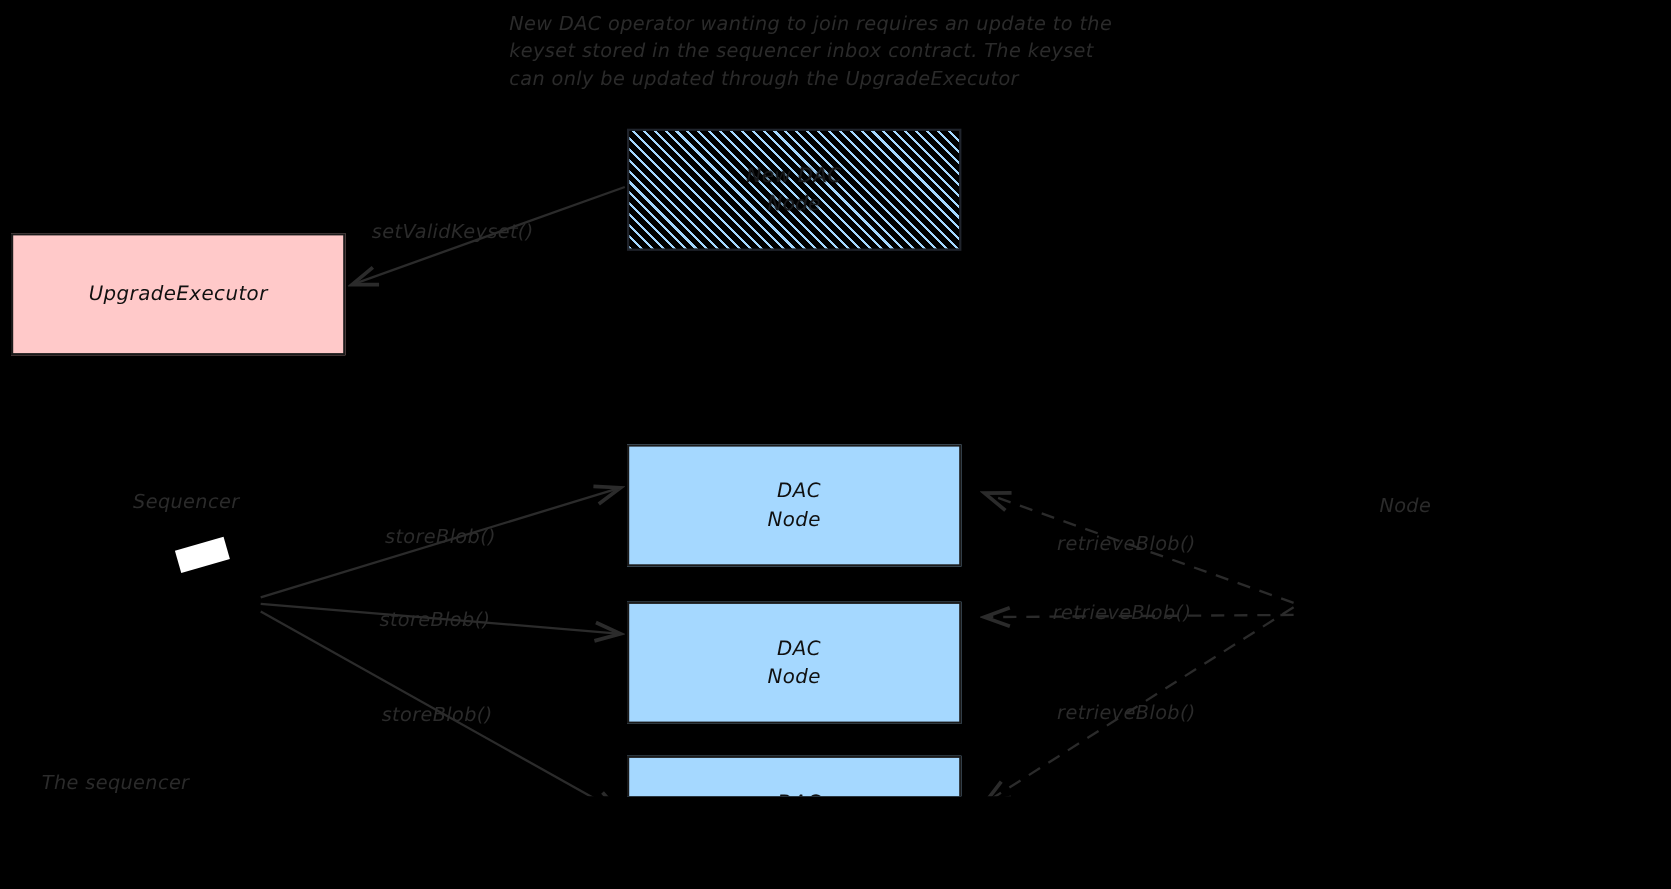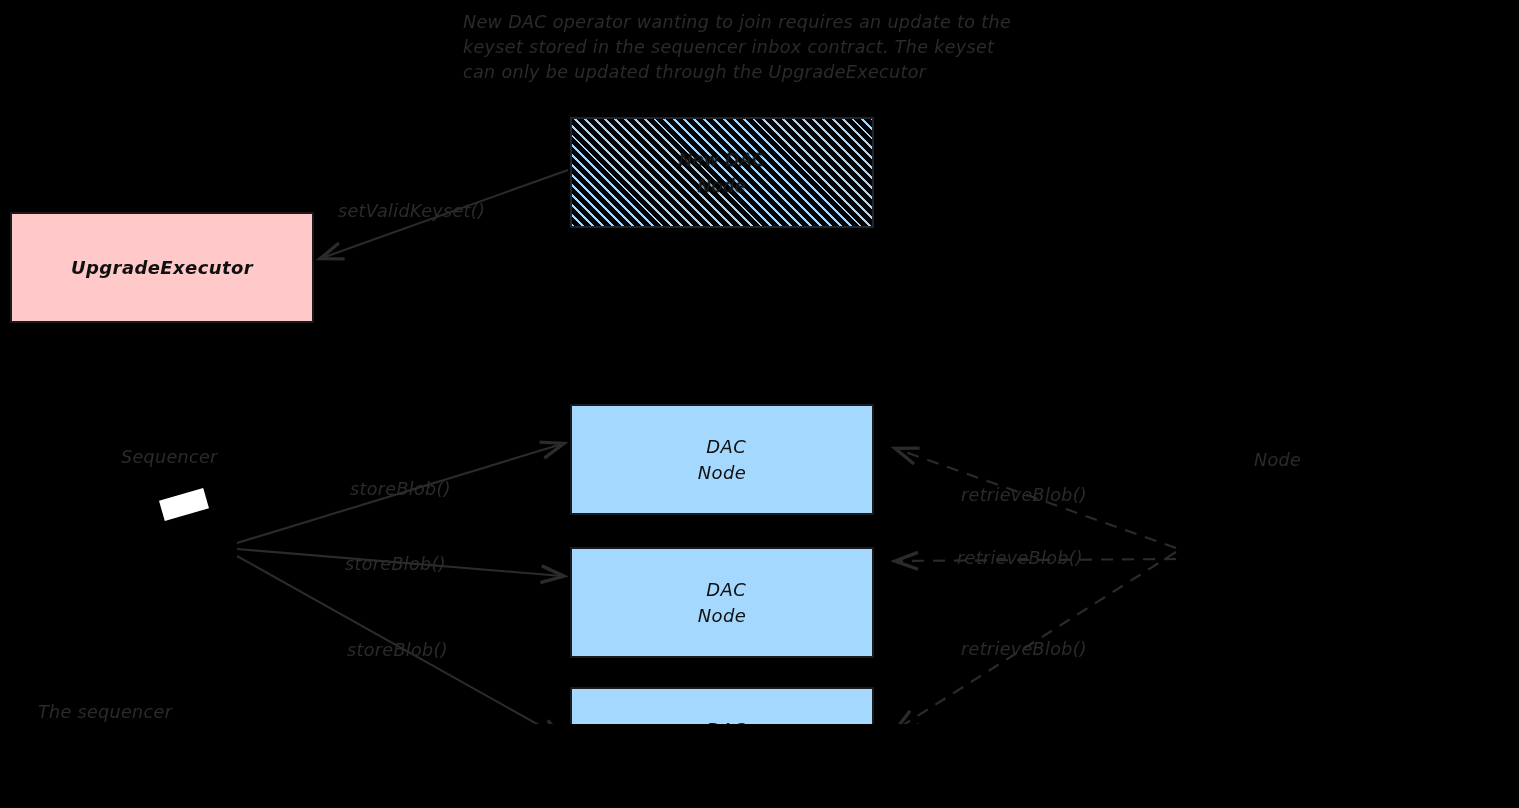--- a/index.html
+++ b/index.html
@@ -121,21 +121,21 @@
 
   <div class="note" style="left:463px; top:10px; width:640px;">New DAC operator wanting to join requires an update to the
 keyset stored in the sequencer inbox contract. The keyset
 can only be updated through the UpgradeExecutor</div>
 
   <div class="box box-hatch" style="left:570px; top:117px; width:304px; height:111px;">
     <span class="box-text">New DAC
 Node</span>
   </div>
 
-  <div class="box box-pink" style="left:10px; top:212px; width:304px; height:111px;font-weight:bold;">
+  <div class="box box-pink" style="left:10px; top:212px; width:304px; height:111px;">
     <span class="box-text">UpgradeExecutor</span>
   </div>
 
   <div class="label" style="left:338px; top:201px;text-align:center;">setValidKeyset()</div>
 
 
   <div class="label" style="left:121px; top:437px;margin-top:10px;">Sequencer</div>
   <div class="seq-marker" style="left:161px; top:494px; width:46px; height:21px;"></div>
 
   <div class="label" style="left:1254px; top:450px;">Node</div>

